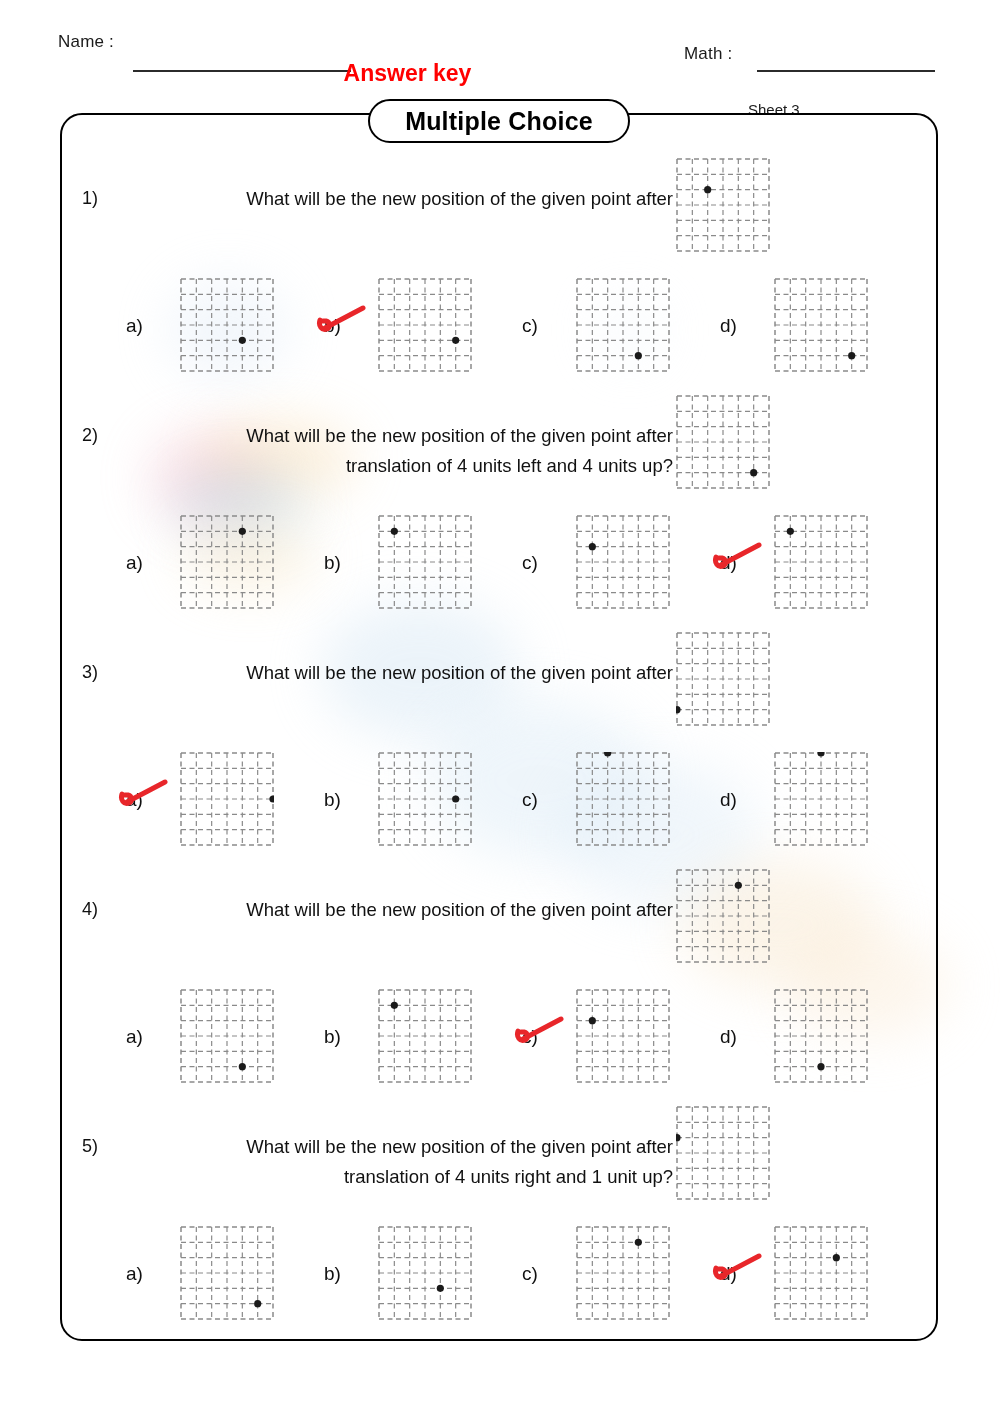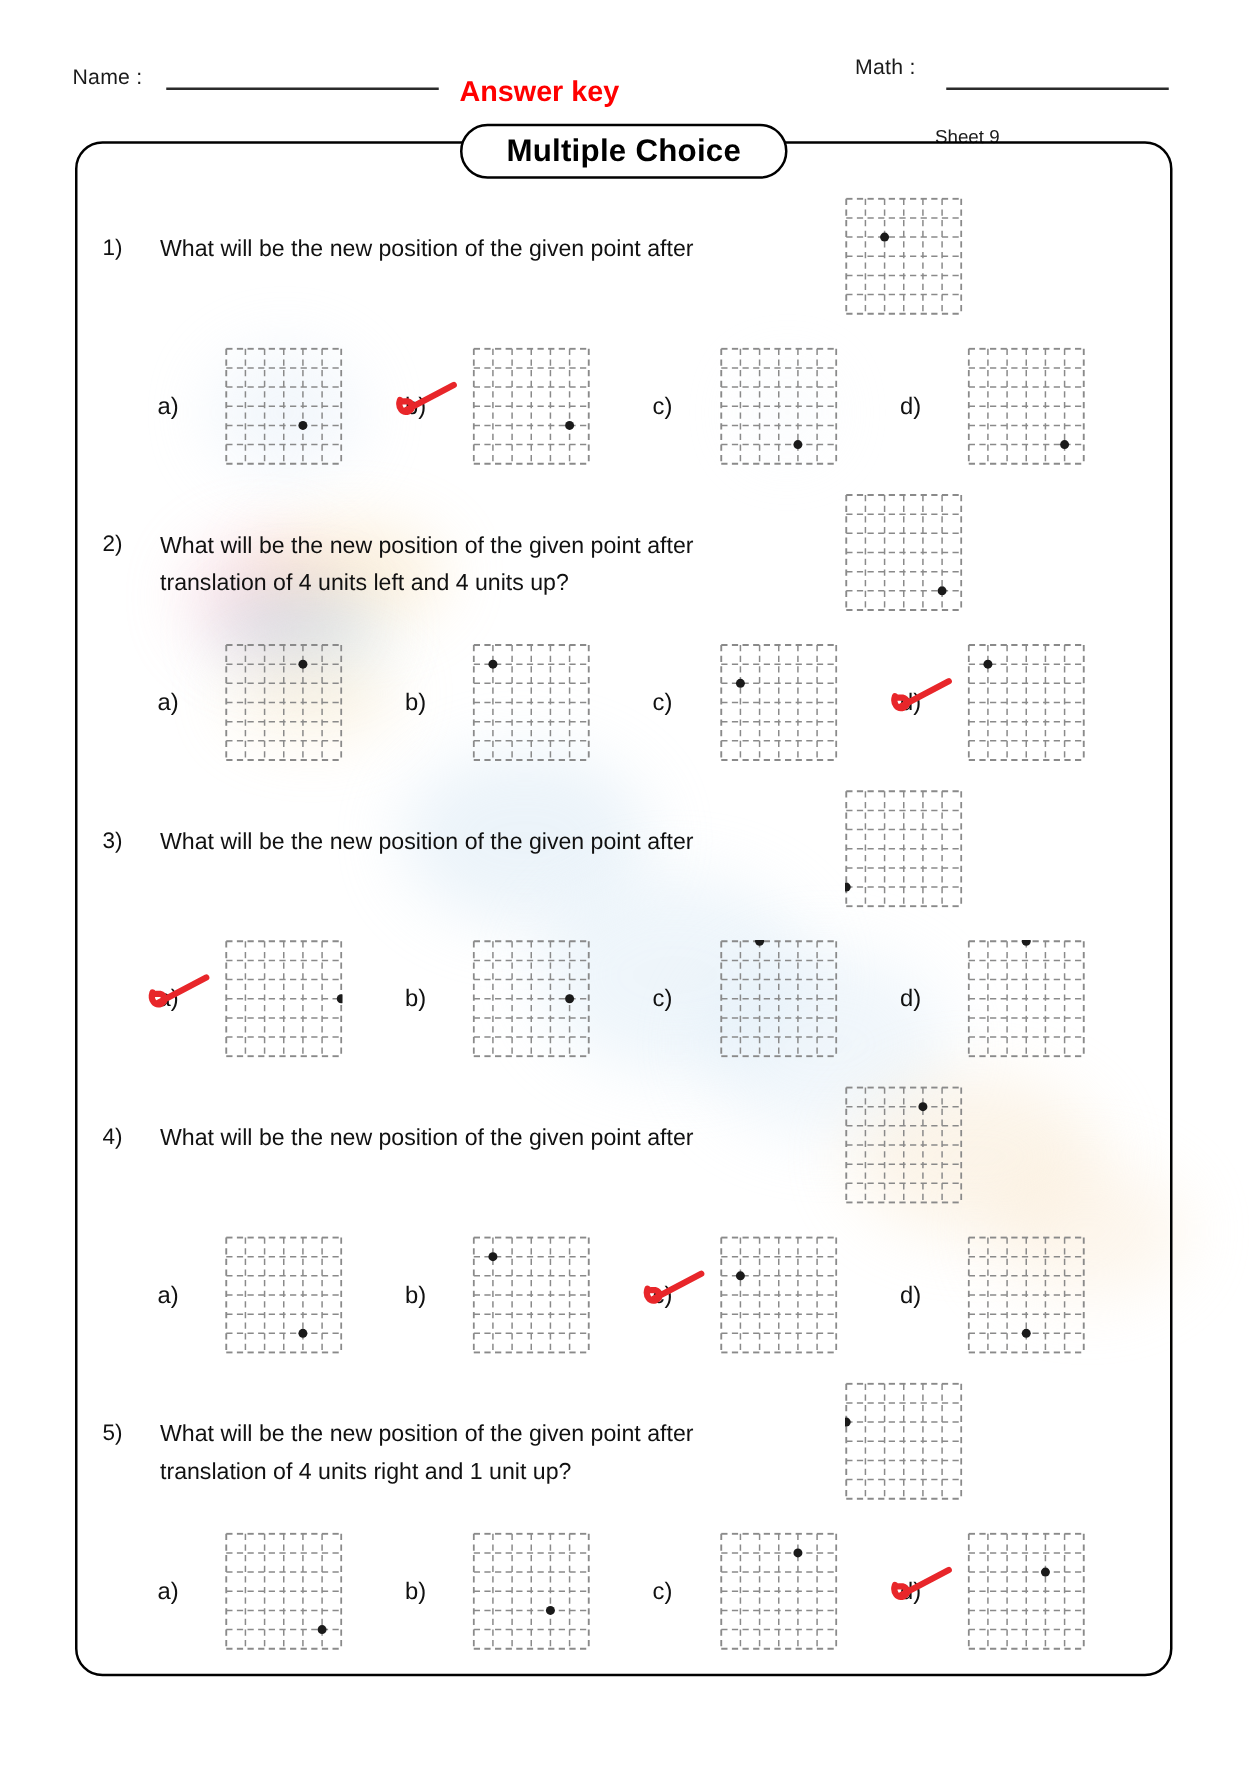--- a/index.html
+++ b/index.html
@@ -27,42 +27,41 @@
   }
   .blob {
     position: absolute;
     border-radius: 50%;
     filter: blur(26px);
     opacity: .40;
   }
 
   
   .hdr-name {
-    position: absolute; left: 58px; top: 52px;
+    position: absolute; left: 58px; top: 32px;
     font-size: 17px; color: #1a1a1a; letter-spacing: .2px;
   }
   .hdr-name-rule {
     position: absolute; left: 133px; top: 70px;
     width: 218px; height: 2px; background: #2b2b2b;
   }
   .hdr-score {
     position: absolute; left: 684px; top: 44px;
     font-size: 17px; color: #1a1a1a; letter-spacing: .2px;
   }
   .hdr-score-rule {
     position: absolute; left: 757px; top: 70px;
     width: 178px; height: 2px; background: #2b2b2b;
   }
   .answer-key {
     position: absolute; left: 0; top: 60px; width: 815px;
     text-align: center;
     color: #ff0000;
     font-size: 23px;
     font-weight: bold;
-    margin-left: 24px;
   }
   .sheet-no {
     position: absolute; left: 748px; top: 101px;
     font-size: 15px; color: #1a1a1a;
   }
 
   
   .frame {
     position: absolute;
     left: 60px; top: 113px;
@@ -94,20 +93,21 @@
   }
   .q-num {
     position: absolute;
     font-size: 18px; color: #111;
   }
   .q-text {
     position: absolute;
     font-size: 18.5px; color: #111;
     line-height: 30px;
     width: 545px;
+    text-align: right;
   }
 
   
   .grid {
     position: absolute;
     background: transparent;
   }
   .grid svg { display: block; }
 
   
@@ -153,21 +153,21 @@
     <div class="blob" style="left:600px;top:300px;width:60px;height:60px;background:#eef4fa;"></div>
   </div>
 
   <div class="hdr-name">Name :</div>
   <div class="hdr-name-rule"></div>
 
   <div class="hdr-score">Math :</div>
   <div class="hdr-score-rule"></div>
 
   <div class="answer-key">Answer key</div>
-  <div class="sheet-no">Sheet 9</div>
+  <div class="sheet-no">Sheet 3</div>
 
   <div class="frame"></div>
   <div class="title-pill">
     <span>Multiple Choice</span>
   </div>
 
   <div id="questions-root">
       <div class="q" style="left: 0px; top: 0px; width: 1000px; height: 1px;">
         <div class="q-num" style="left: 82px; top: 188px;">1)</div>
         <div class="q-text" style="left: 128px; top: 184px;">

